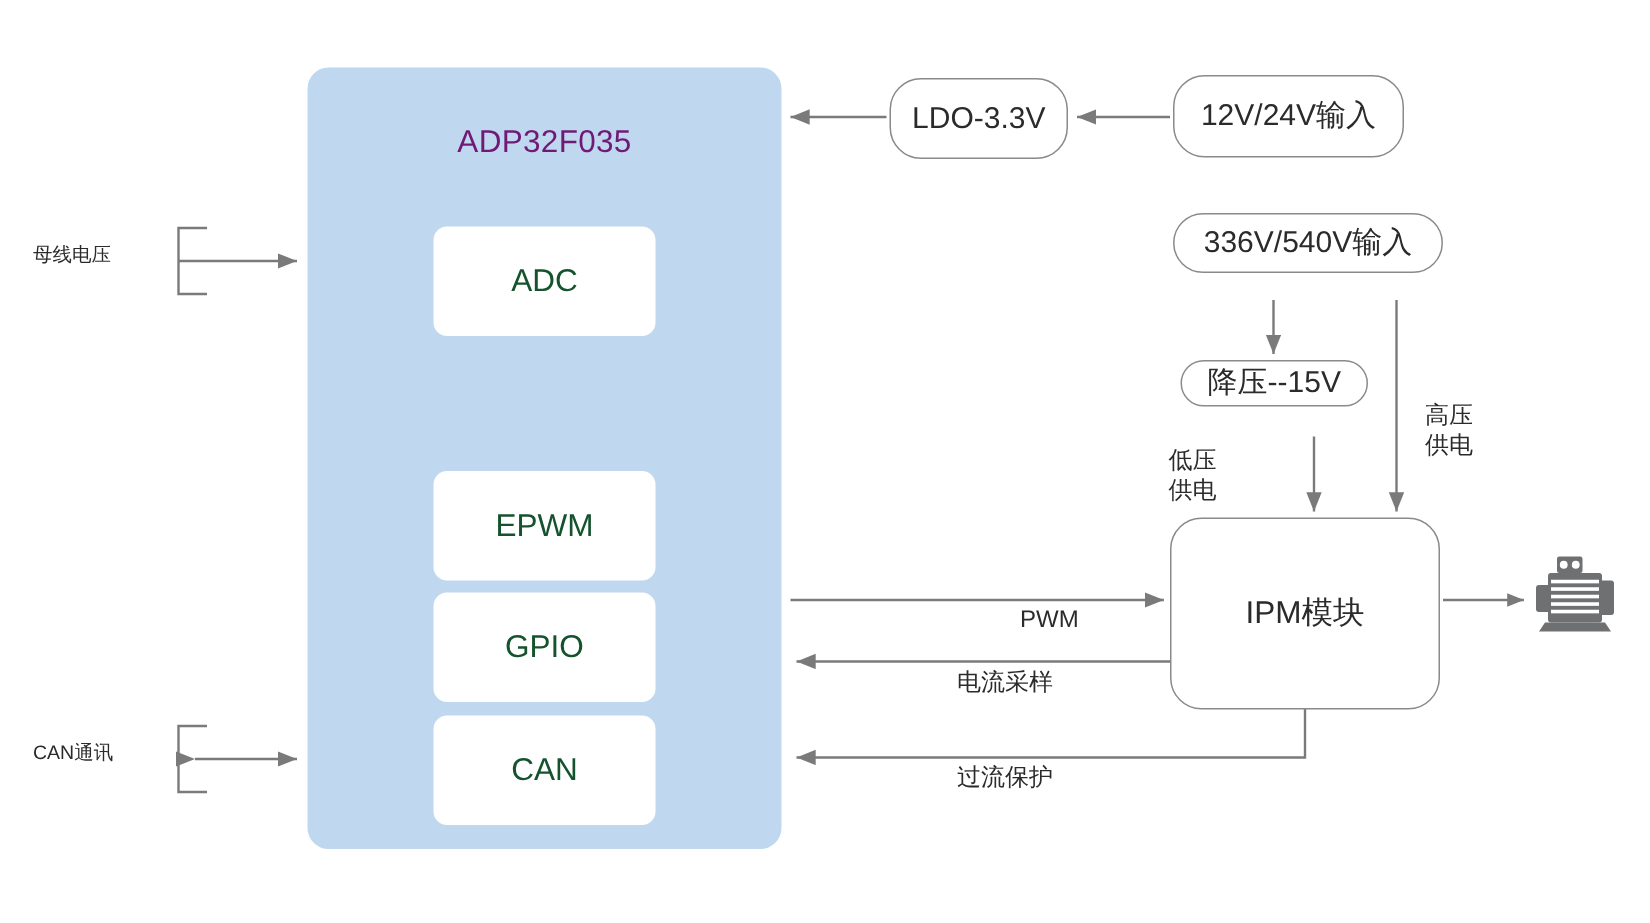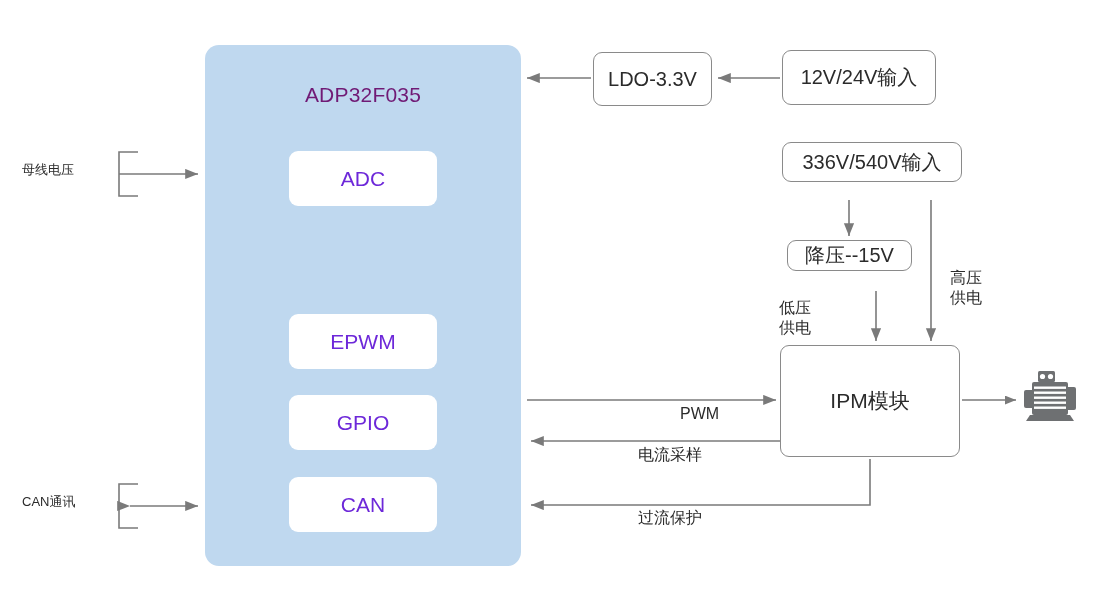--- a/index.html
+++ b/index.html
@@ -43,54 +43,54 @@
     text-align: center;
     font-size: 21px;
     color: #701a75;
     letter-spacing: .2px;
   }
   
   .module {
     position: absolute;
     left: 289px;
     width: 148px;
-    height: 55px;
+    height: 73px;
     background: #ffffff;
     border-radius: 9px;
     display: flex;
     align-items: center;
     justify-content: center;
     font-size: 21px;
-    color: #6d28d9;
+    color: #14532d;
   }
   .module.m0 { top: 151px; }
   .module.m1 { top: 232px; }
   .module.m2 { top: 314px; }
   .module.m3 { top: 395px; }
   .module.m4 { top: 477px; }
   
   .obox {
     position: absolute;
     background: #ffffff;
     border: 1.4px solid #8a8a8a;
-    border-radius: 9px;
+    border-radius: 21px;
     display: flex;
     align-items: center;
     justify-content: center;
     font-size: 20px;
     color: #2b2b2b;
     box-sizing: border-box;
     text-align: center;
     line-height: 1.15;
   }
   .box-ldo   { left: 593px; top: 52px;  width: 119px; height: 54px; }
   .box-12v   { left: 782px; top: 50px;  width: 154px; height: 55px; }
   .box-336v  { left: 782px; top: 142px; width: 180px; height: 40px; }
   .box-buck  { left: 787px; top: 240px; width: 125px; height: 31px; }
-  .box-ipm   { left: 780px; top: 345px; width: 180px; height: 112px; font-size: 21px; }
+  .box-ipm   { left: 780px; top: 345px; width: 180px; height: 128px; font-size: 21px; }
   
   .lbl {
     position: absolute;
     font-size: 16px;
     color: #2b2b2b;
     white-space: nowrap;
   }
   .lbl-left {
     font-size: 13px;
   }

